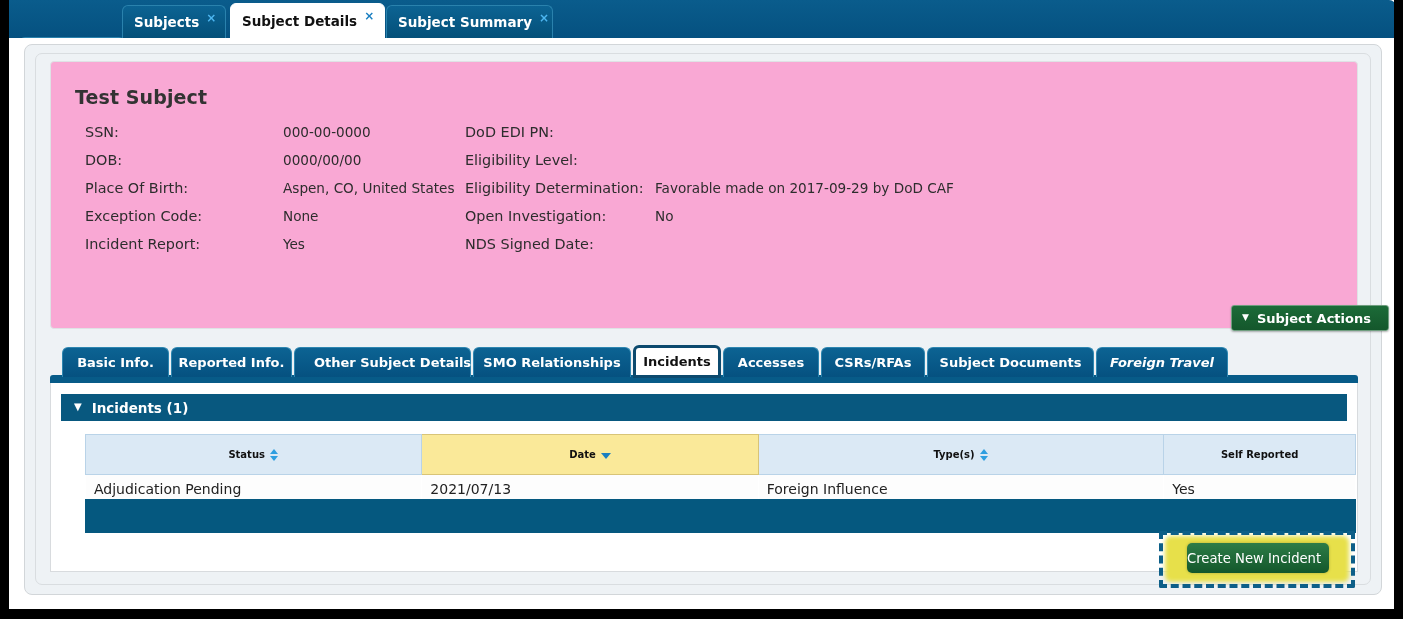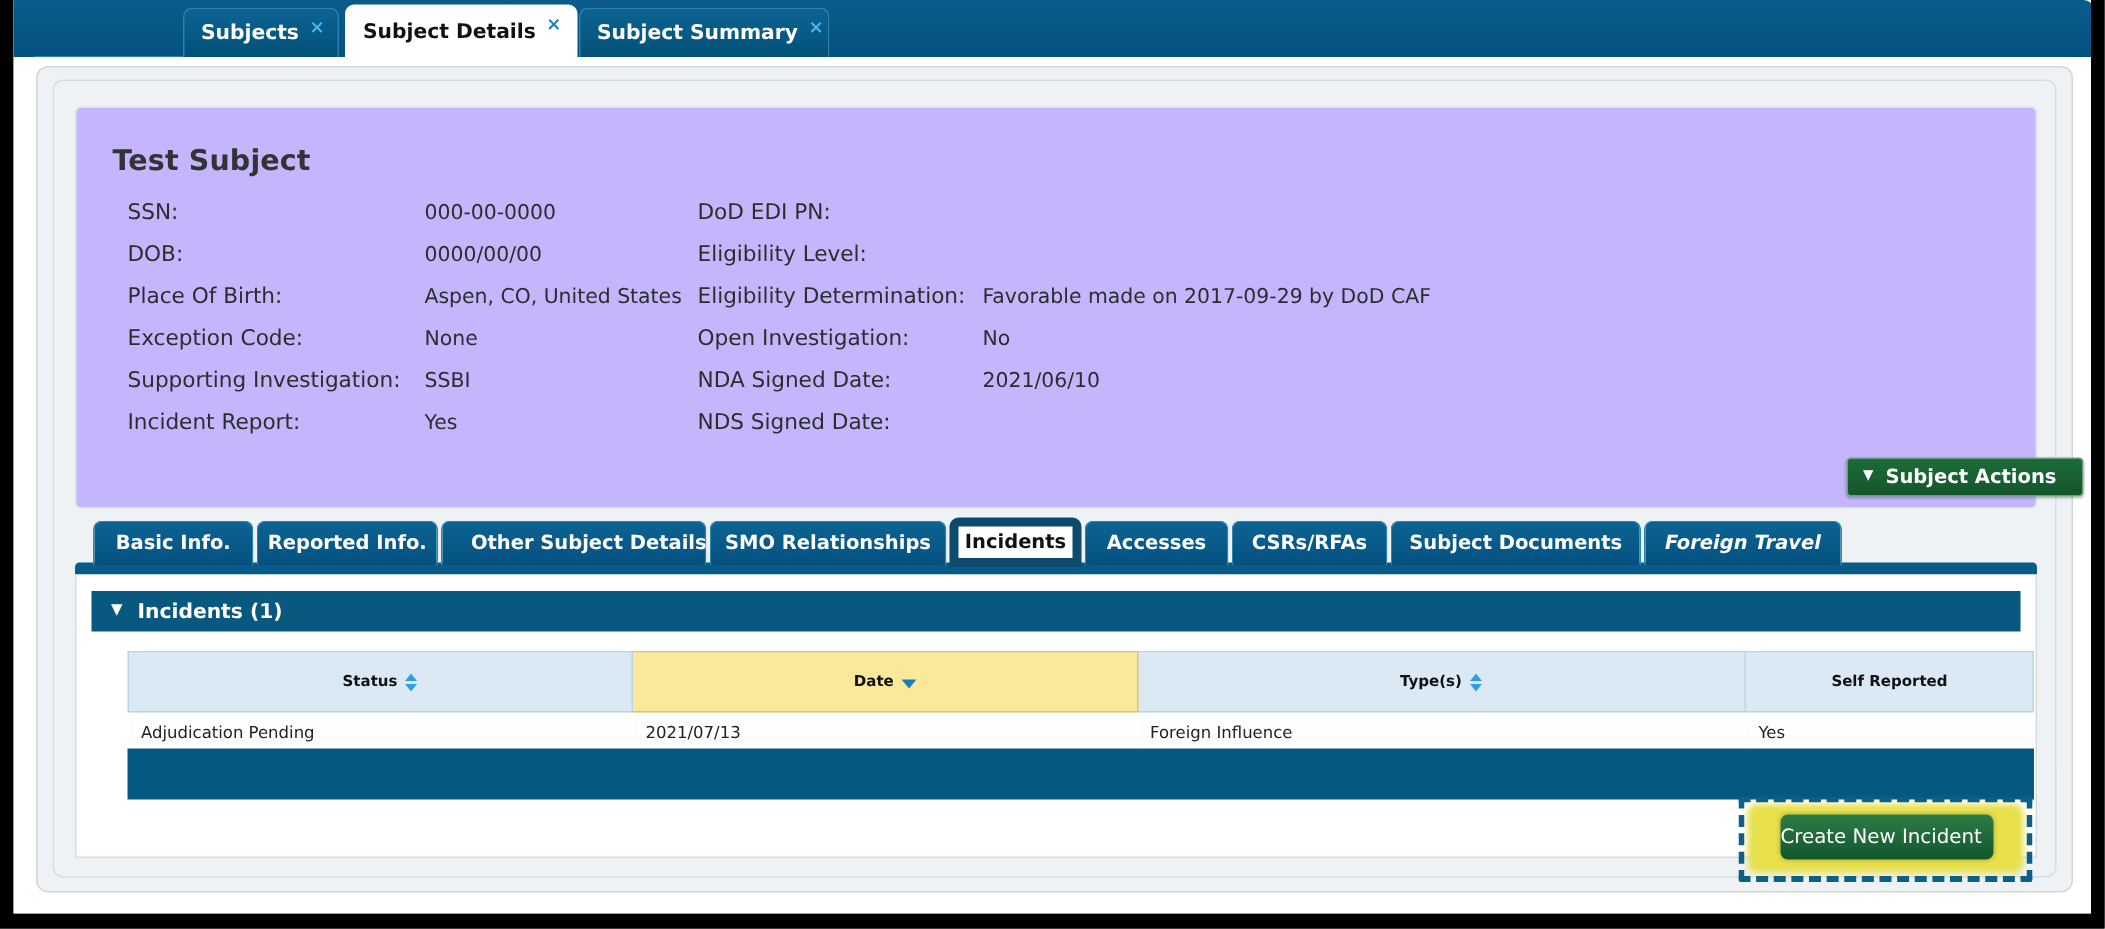--- a/index.html
+++ b/index.html
@@ -95,23 +95,23 @@
     width: 1336px; height: 532px;
     background: #eef2f5;
     border: 1px solid #d9dde0;
     border-radius: 7px;
     box-sizing: border-box;
   }
 
   
   #subject-panel {
     position: absolute;
-    left: 14px; top: 17px;
+    left: 14px; top: 7px;
     width: 1308px; height: 268px;
-    background: #c4b5fd;
+    background: #f9a8d4;
     border: 1px solid #dfe2e5;
     border-radius: 4px;
     box-sizing: border-box;
   }
   #subject-name {
     position: absolute;
     left: 24px; top: 24px;
     font-size: 19px;
     font-weight: bold;
     color: #333333;
@@ -174,21 +174,21 @@
     font-size: 13px;
     font-weight: bold;
     display: flex;
     align-items: center;
     justify-content: center;
     white-space: nowrap;
     cursor: pointer;
   }
   .stab.active {
     background: #ffffff;
-    border: 6px solid #0c4a6e;
+    border: 3px solid #0c4a6e;
     color: #111111;
     top: 0px;
     height: 33px;
     z-index: 4;
   }
   #section-tabs-underline {
     position: absolute;
     left: 14px; top: 321px;
     width: 1308px; height: 8px;
     background: #075b88;
@@ -250,21 +250,21 @@
     background: #fae999;
     border: 1px solid #d8c477;
   }
   #incidents-table th.plain { cursor: default; }
   #incidents-table td {
     height: 27px;
     background: #fdfdfd;
     border-left: 1px solid #ffffff;
     border-right: 1px solid #ffffff;
     color: #222222;
-    font-size: 11px;
+    font-size: 14px;
     padding: 0 8px;
     vertical-align: middle;
   }
   .sortwrap { display: inline-flex; align-items: center; gap: 5px; }
   .sort-both {
     display: inline-block;
     width: 9px; height: 14px;
     position: relative;
   }
   .sort-both::before, .sort-both::after {
@@ -380,26 +380,20 @@
                 <span class="fl1">Place Of Birth:</span>
                 <span class="fv1">Aspen, CO, United States</span>
                 <span class="fl2">Eligibility Determination:</span>
                 <span class="fv2">Favorable made on 2017-09-29 by DoD CAF</span>
               </div>
               <div class="frow">
                 <span class="fl1">Exception Code:</span>
                 <span class="fv1">None</span>
                 <span class="fl2">Open Investigation:</span>
                 <span class="fv2">No</span>
-              </div>
-              <div class="frow">
-                <span class="fl1">Supporting Investigation:</span>
-                <span class="fv1">SSBI</span>
-                <span class="fl2">NDA Signed Date:</span>
-                <span class="fv2">2021/06/10</span>
               </div>
               <div class="frow">
                 <span class="fl1">Incident Report:</span>
                 <span class="fv1">Yes</span>
                 <span class="fl2">NDS Signed Date:</span>
                 <span class="fv2"></span>
               </div>
             </div>
         </div>
 

